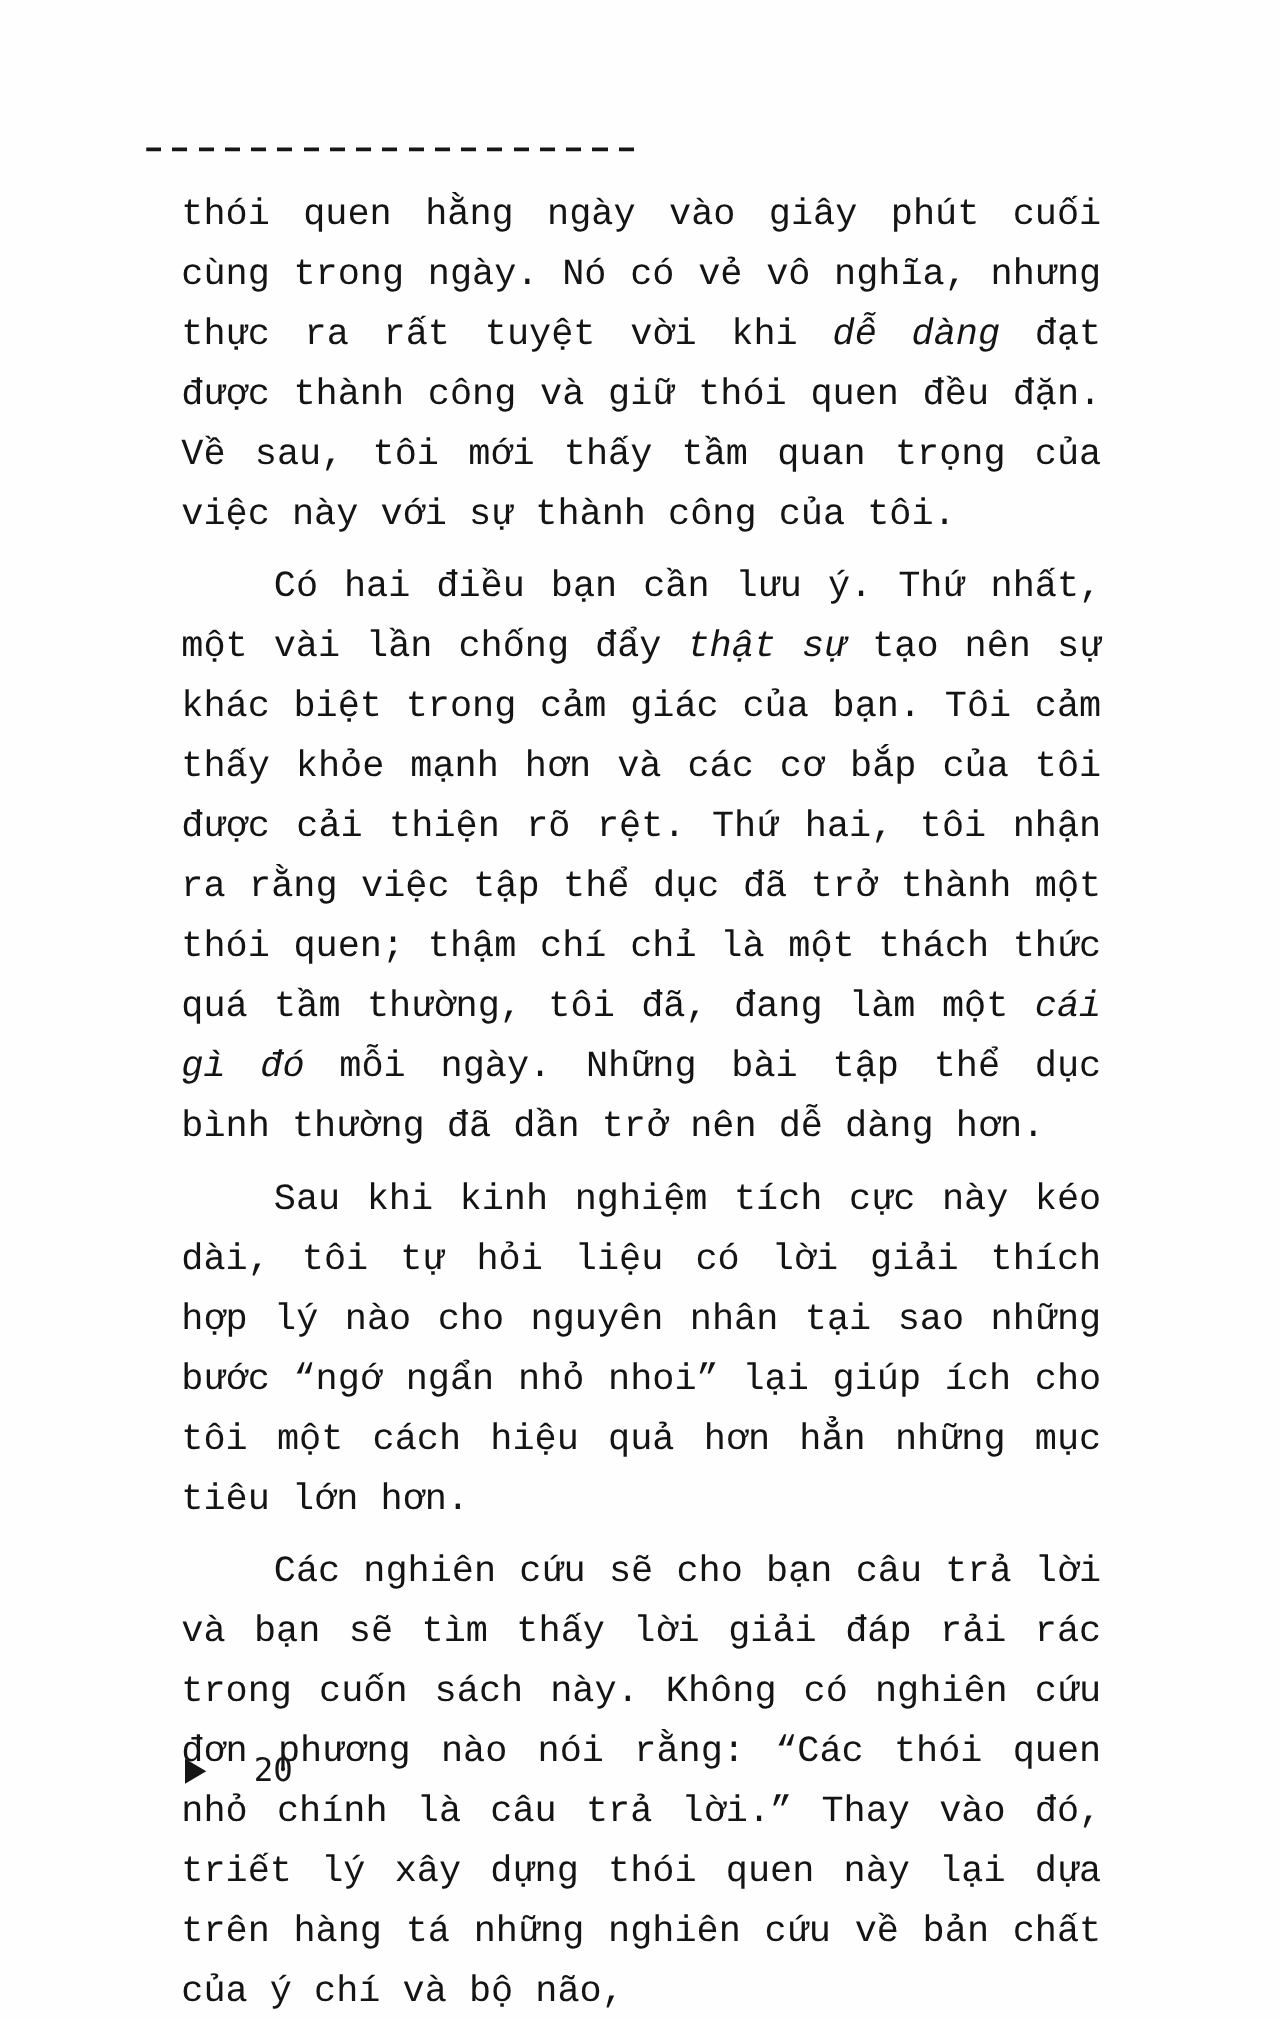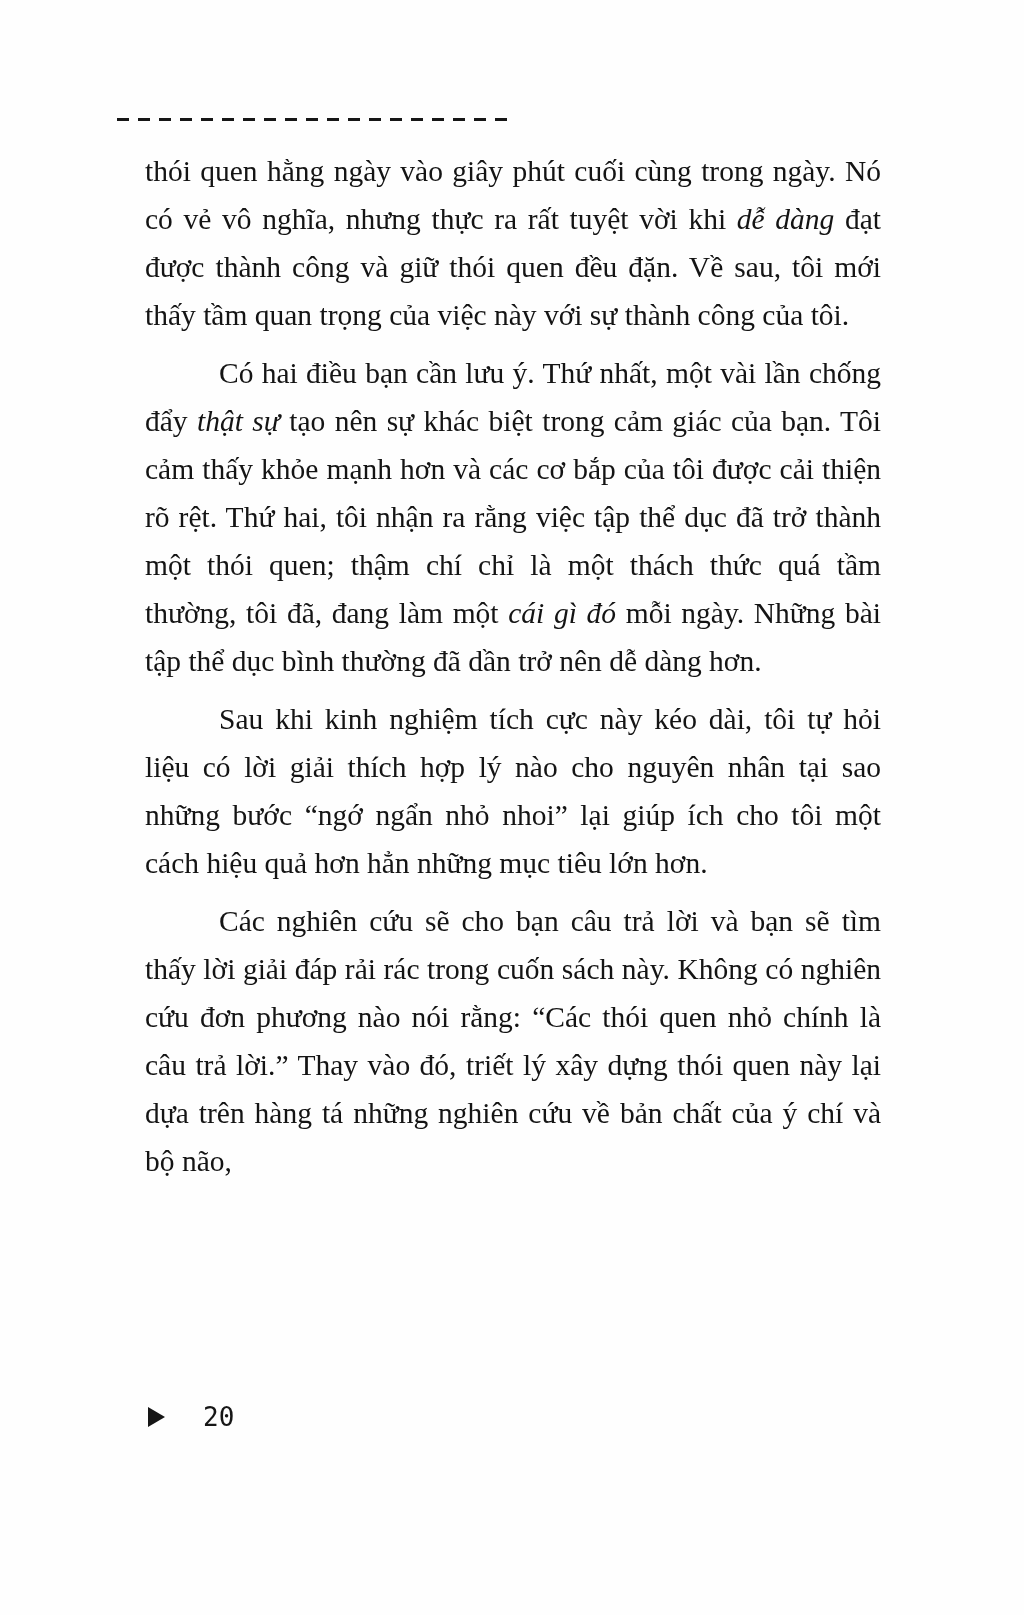--- a/index.html
+++ b/index.html
@@ -49,20 +49,21 @@
   .body-text {
     margin-top: 26px;
     font-family: "Liberation Serif", "DejaVu Serif", serif;
     font-size: 29.5px;
     line-height: 48px;
     text-align: justify;
     color: #141414;
   }
   .body-text p {
     margin: 10px 0 9px 0;
+    font-family: Liberation Mono, monospace;
   }
   .body-text p.indent {
     text-indent: 74px;
   }
   .italic {
     font-style: italic;
   }
   .footer {
     position: absolute;
     left: 148px;

